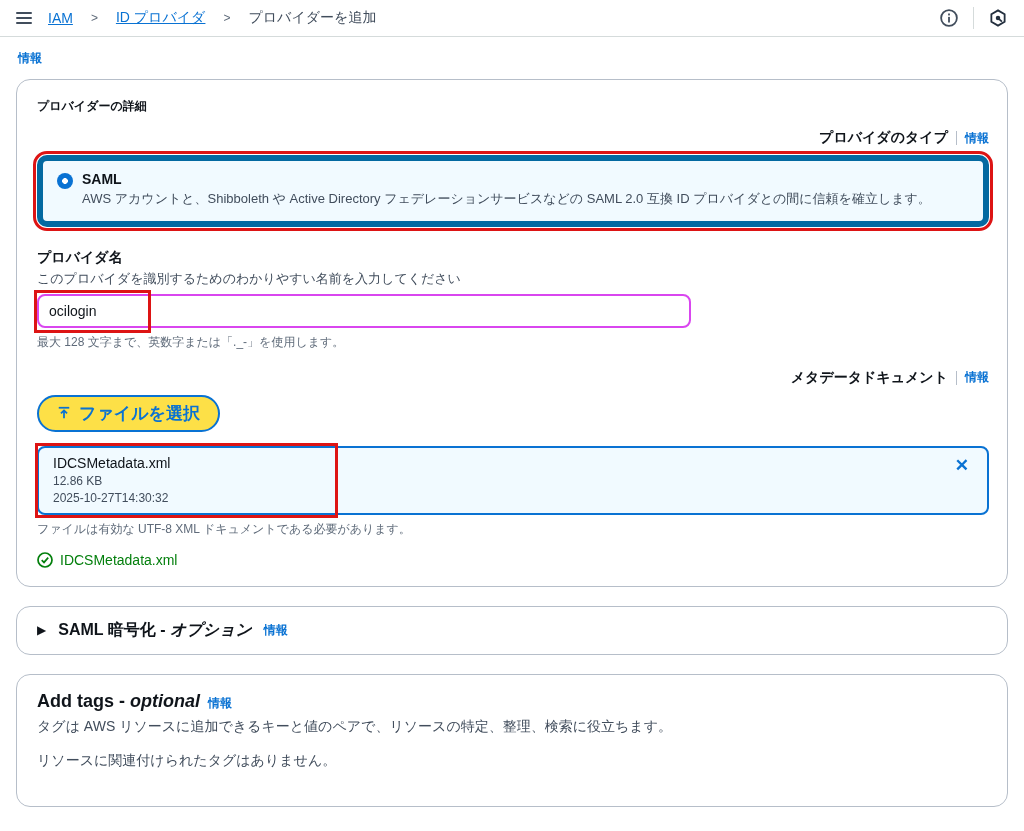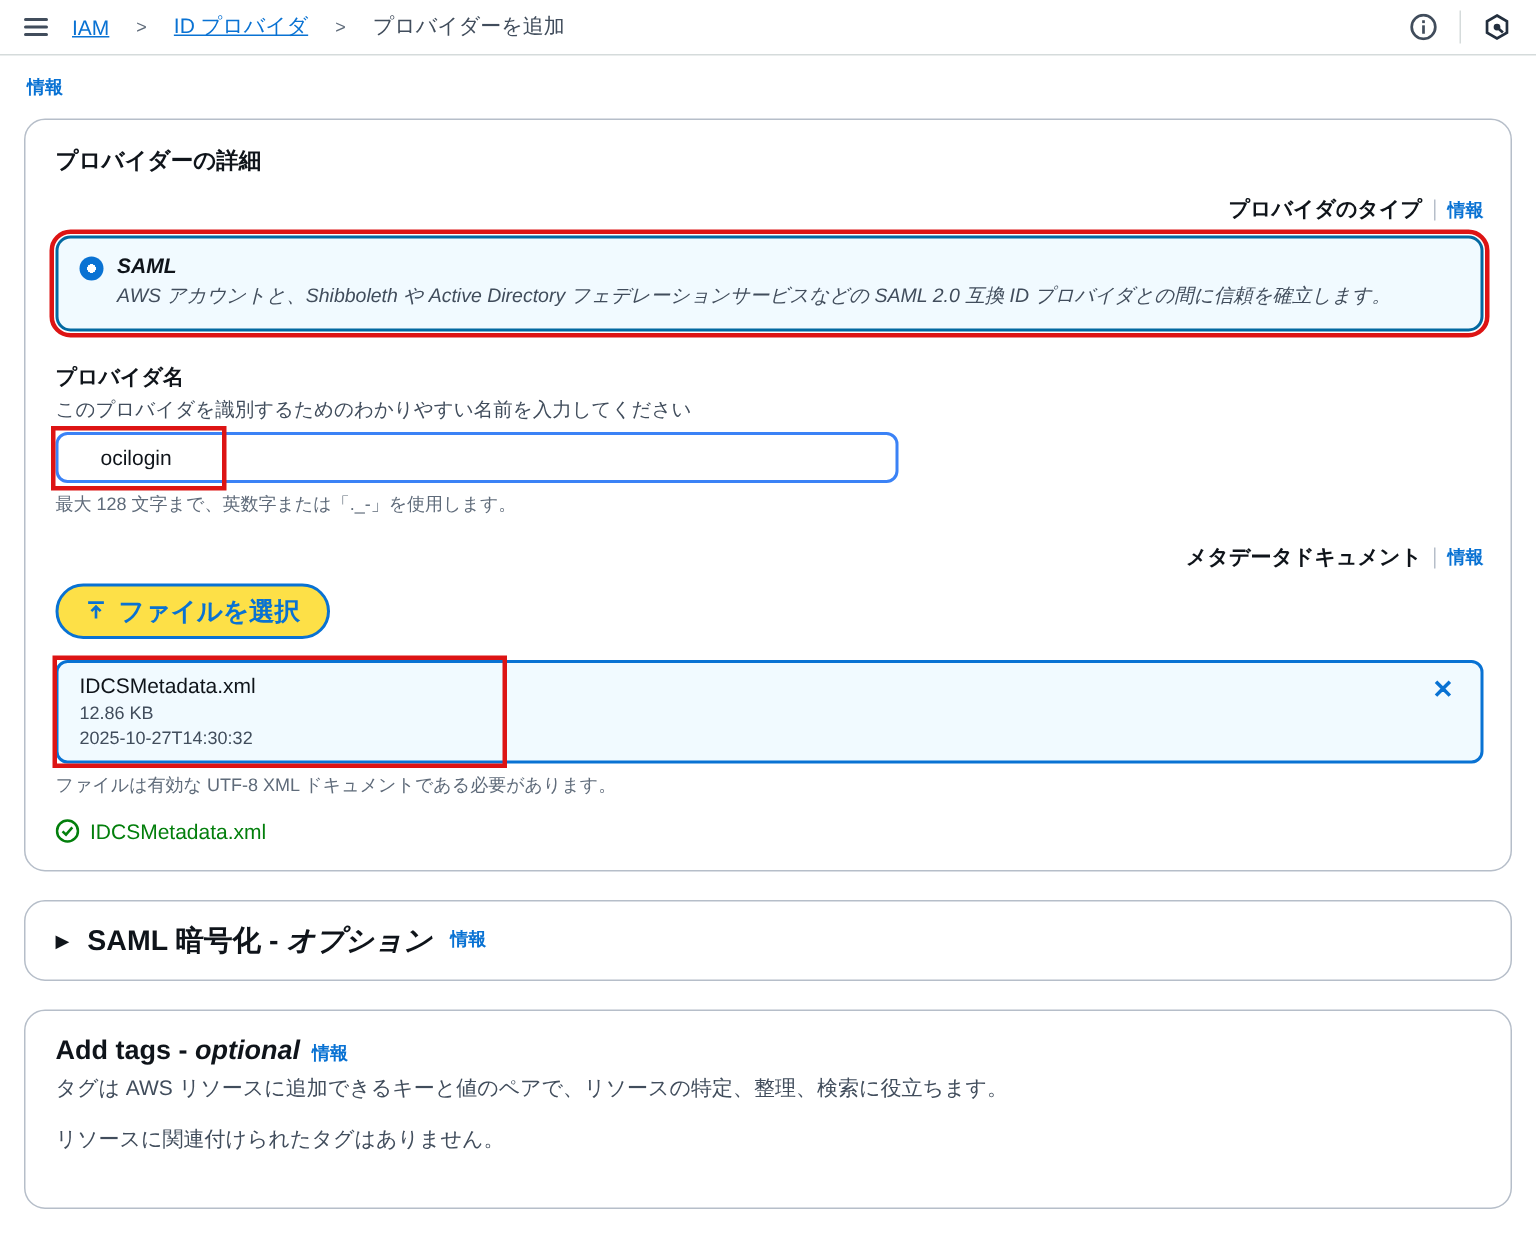--- a/index.html
+++ b/index.html
@@ -27,47 +27,47 @@
   
   .page-title-row { margin:13px 18px 12px; display:flex; align-items:baseline; gap:10px; }
   .page-title { font-size:21px; font-weight:bold; }
   .info-link { color:#0972d3; font-size:12px; font-weight:bold; cursor:pointer; }
   
   .card {
     margin:0 16px 19px; background:#fff;
     border:1px solid #b6bec9; border-radius:14px;
     padding:16px 18px 18px 20px;
   }
-  .card h2 { margin:2px 0 14px; font-size:15px; }
+  .card h2 { margin:2px 0 14px; font-size:12px; }
   .field-label-row { display:flex; align-items:center; gap:8px; margin-bottom:8px;justify-content:flex-end; }
   .field-label { font-weight:bold; font-size:14px; }
   .label-div { width:1px; height:14px; background:#b6bec9; }
   .info-sm { color:#0972d3; font-size:12px; font-weight:bold; cursor:pointer; }
   
   .options-row { display:flex; gap:16px; margin:4px 0 22px; }
   .option-card {
     flex:1; border:1px solid #7d8998; border-radius:10px;
     padding:10px 14px 12px; display:flex; gap:9px; cursor:pointer; position:relative;
     background:#fff;
   }
   .option-card.selected {
-    background:#f1faff; border:2px solid #0369a1;
-    outline:3px solid #dd1414; outline-offset:1px;font-style:italic;
+    background:#f1faff; border:6px solid #0369a1;
+    outline:3px solid #dd1414; outline-offset:1px;
   }
   .radio { width:16px; height:16px; border-radius:50%; flex:0 0 16px; margin-top:2px; }
   .radio.on  { background:radial-gradient(circle,#fff 0 2.8px,#0972d3 3px); }
   .radio.off { border:2px solid #7d8998; background:#fff; }
   .option-title { font-weight:bold; font-size:14px; }
   .option-desc { color:#414d5c; font-size:13px; line-height:1.5; margin-top:2px; }
   
   .field-desc { color:#414d5c; font-size:13px; margin:3px 0 6px; }
   .input-wrap { position:relative; display:block; width:646px; }
   .text-input {
-    width:562px; padding:7px 28px; font-size:14px; color:#0f141a;
-    border:2px solid #3b82f6; border-radius:8px; background:#fff;
+    width:654px; padding:7px 10px; font-size:14px; color:#0f141a;
+    border:2px solid #d946ef; border-radius:8px; background:#fff;
     font-family:"Liberation Sans", sans-serif;
   }
   .anno-input {
     position:absolute; left:-3px; top:-4px; width:117px; height:43px;
     border:3px solid #dd1414; pointer-events:none;
   }
   .field-hint { color:#5f6b7a; font-size:12px; margin:6px 0 18px; }
   
   .pill-btn {
     display:inline-flex; align-items:center; gap:8px;
@@ -83,21 +83,21 @@
   .file-name { font-size:14px; color:#0f141a; }
   .file-meta { font-size:12px; color:#414d5c; margin-top:3px; }
   .file-close { color:#0972d3; font-size:17px; font-weight:bold; cursor:pointer; line-height:1; padding:2px 4px; }
   .anno-file {
     position:absolute; left:-4px; top:-5px; width:303px; height:calc(100% + 10px);
     border:3px solid #dd1414; pointer-events:none;
   }
   .uploaded-row { display:flex; align-items:center; gap:7px; margin-top:14px; color:#037f0c; font-size:14px; }
   
   .collapse-card { display:flex; align-items:center; gap:12px; padding:13px 18px 13px 20px; }
-  .collapse-title { font-size:19px; font-weight:bold; }
+  .collapse-title { font-size:16px; font-weight:bold; }
   .collapse-title .opt { font-style:italic; }
   .tri { font-size:12px; color:#0f141a; }
   
   .tags-heading { font-size:18px; font-weight:bold; display:flex; align-items:baseline; gap:8px; margin-bottom:6px; }
   .tags-heading .opt { font-style:italic; }
   .tags-desc { color:#414d5c; font-size:14px; margin:0 0 16px; }
   .tags-empty { color:#414d5c; font-size:14px; margin:0 0 18px; }
 </style>
 </head>
 <body>

